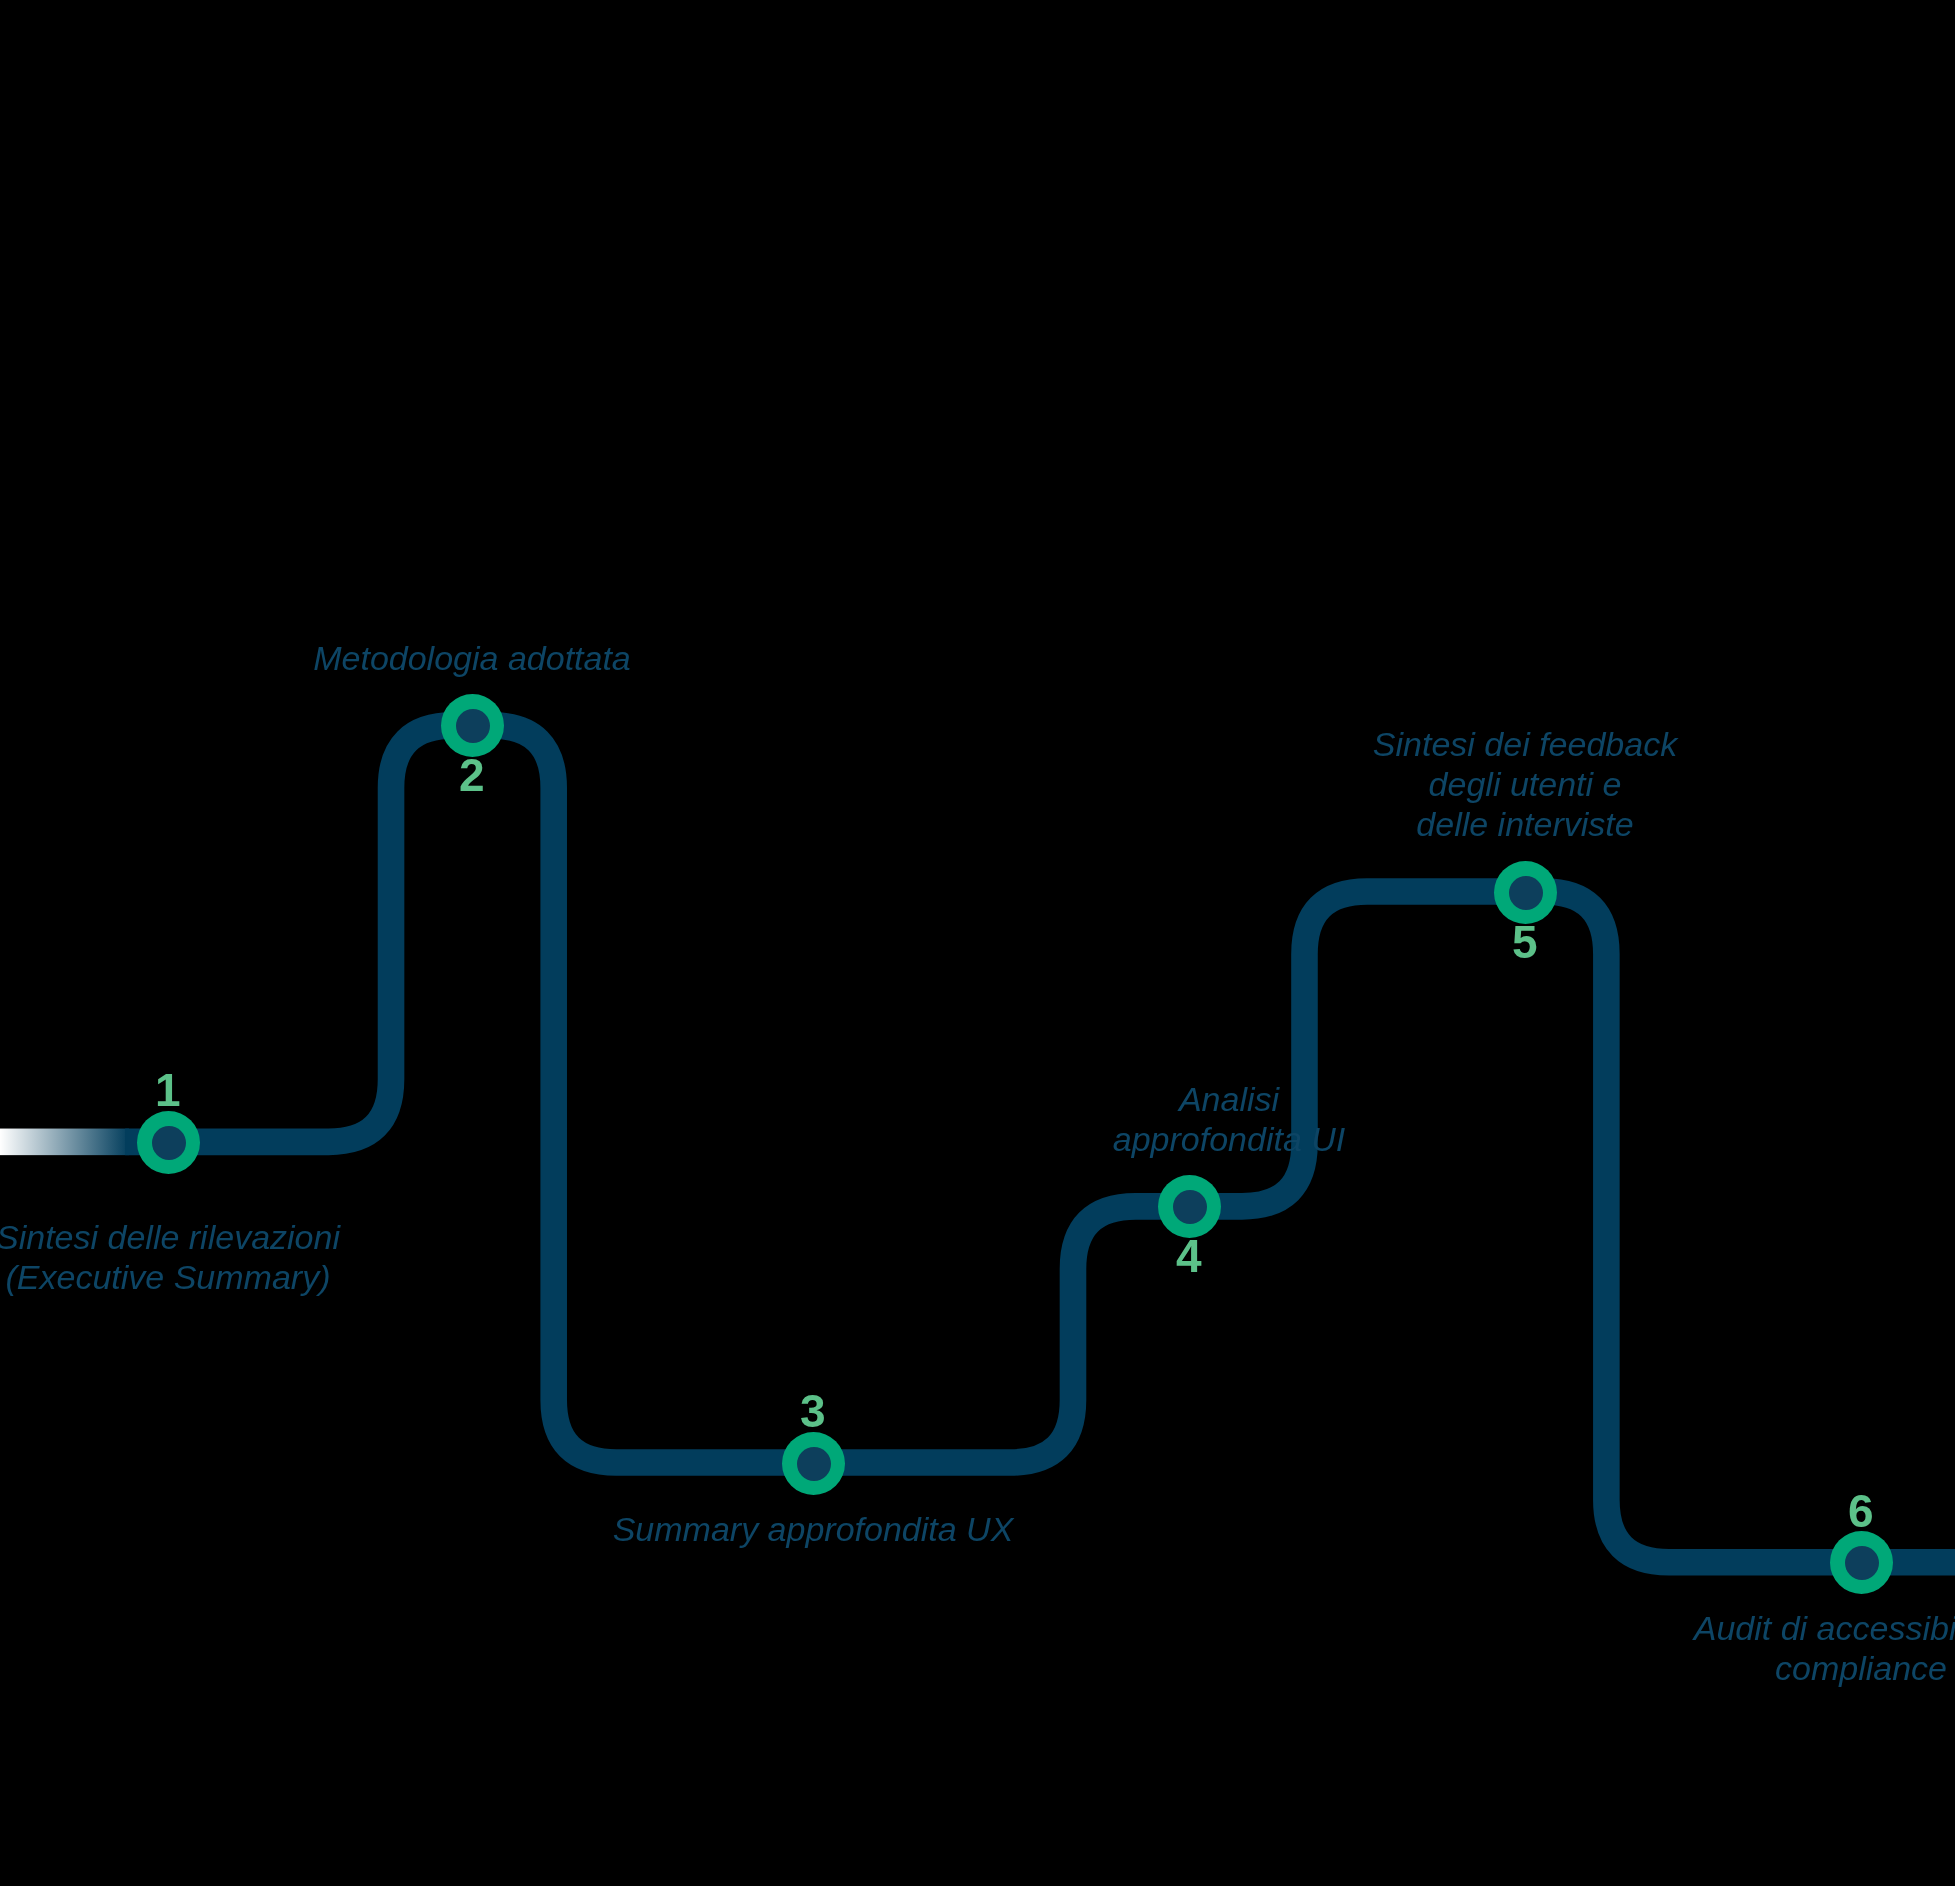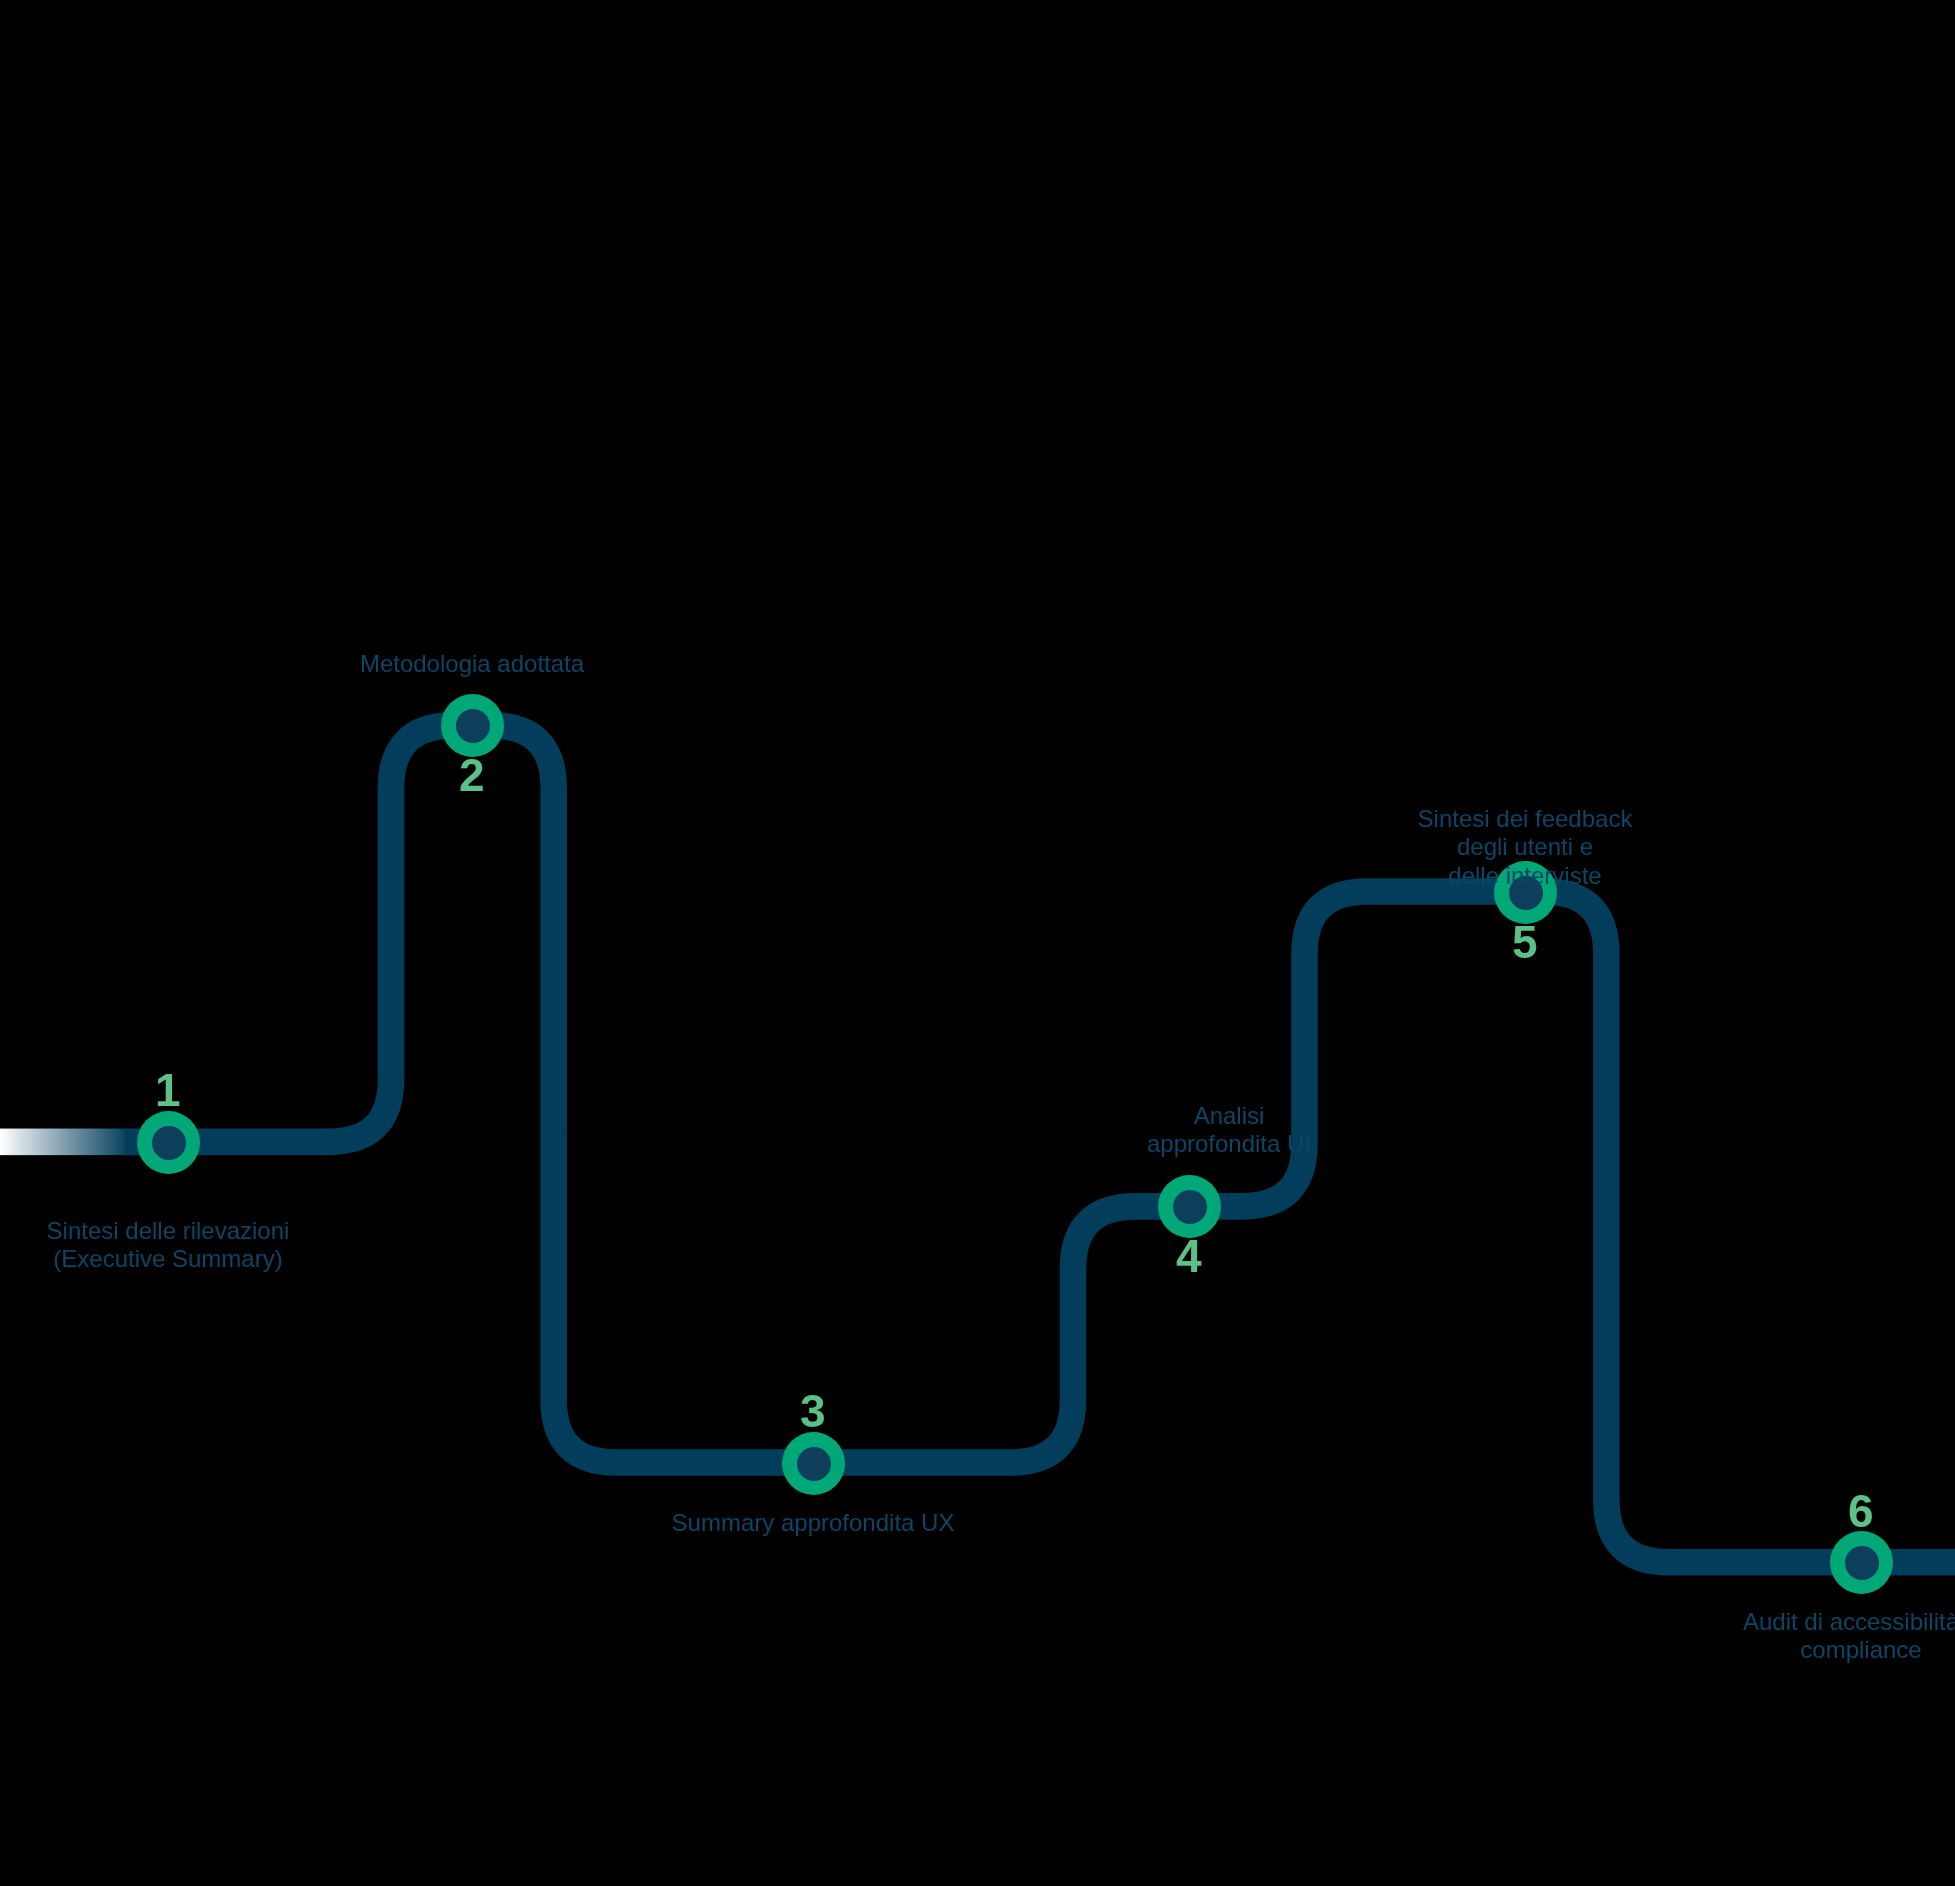--- a/index.html
+++ b/index.html
@@ -33,27 +33,28 @@
     font-weight:700;
     color:var(--num,#5cc189);
     line-height:1;
     white-space:nowrap;
     transform:translate(-50%,-50%);
     letter-spacing:0.2px;
   }
 
   .step-label{
     position:absolute;
-    font-size:24px;
+    font-size:34px;
     font-weight:400;
     color:var(--label,#0d4565);
     line-height:1.18;
     text-align:center;
     white-space:pre-line;
     transform:translate(-50%,0);
+    font-style:italic;
   }
   .step-label.above{transform:translate(-50%,-100%);}
 </style>
 </head>
 <body>
 
 <div id="stage">
 
   <svg id="track-svg" viewBox="0 0 6667 4823" preserveAspectRatio="none" aria-hidden="true">
     <defs>
@@ -123,21 +124,21 @@
       <div class="step-num" style="--num: #5cc189; left: 1189px; top: 1256px;">4</div>
       <div class="node" style="--ring: #00a878; left: 1189px; top: 1206px;">
         <div class="core" style="--core: #0d3f5c;"></div>
       </div>
       <div class="step-label above" style="--label: #0d4565; left: 1189px; top: 1159px; margin-left: 40px;">Analisi
 approfondita UI</div>
       <div class="step-num" style="--num: #5cc189; left: 1525px; top: 942px;">5</div>
       <div class="node" style="--ring: #00a878; left: 1525px; top: 892px;">
         <div class="core" style="--core: #0d3f5c;"></div>
       </div>
-      <div class="step-label above" style="--label: #0d4565; left: 1525px; top: 890px;">Sintesi dei feedback
+      <div class="step-label above" style="--label: #0d4565; left: 1525px; top: 844px;">Sintesi dei feedback
 degli utenti e
 delle interviste</div>
       <div class="step-num" style="--num: #5cc189; left: 1861px; top: 1511px;">6</div>
       <div class="node" style="--ring: #00a878; left: 1861px; top: 1562px;">
         <div class="core" style="--core: #0d3f5c;"></div>
       </div>
       <div class="step-label" style="--label: #0d4565; left: 1861px; top: 1608px;">Audit di accessibilità e
 compliance</div>
     </div>
 </div>

